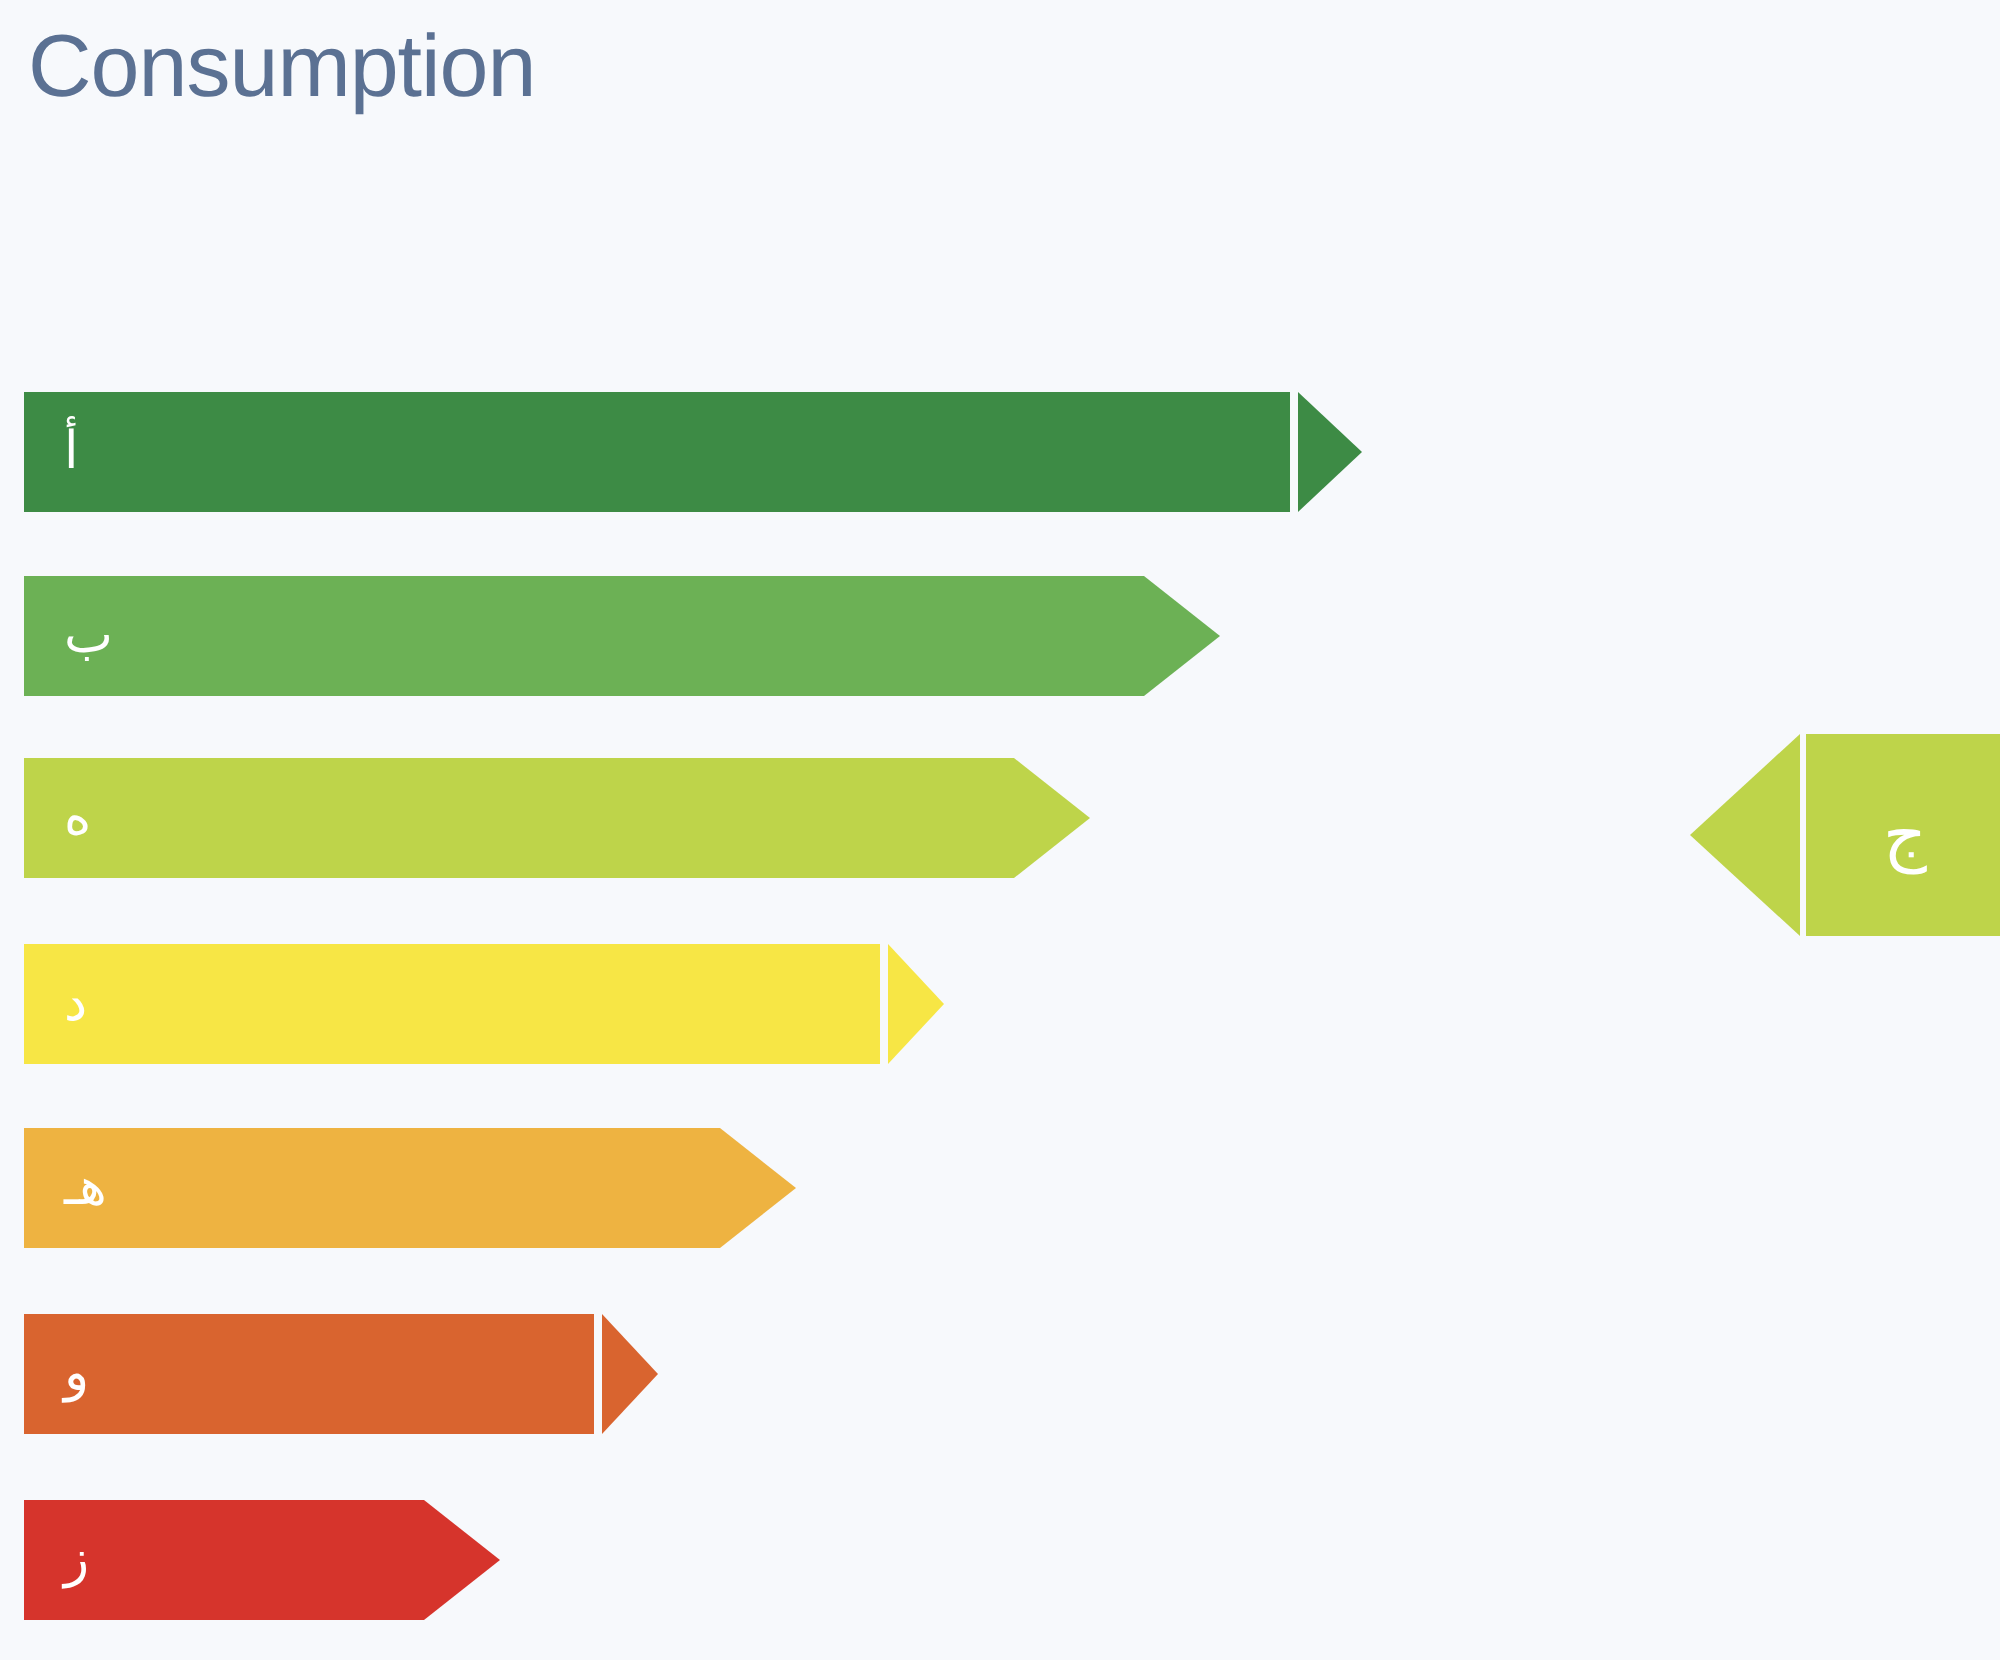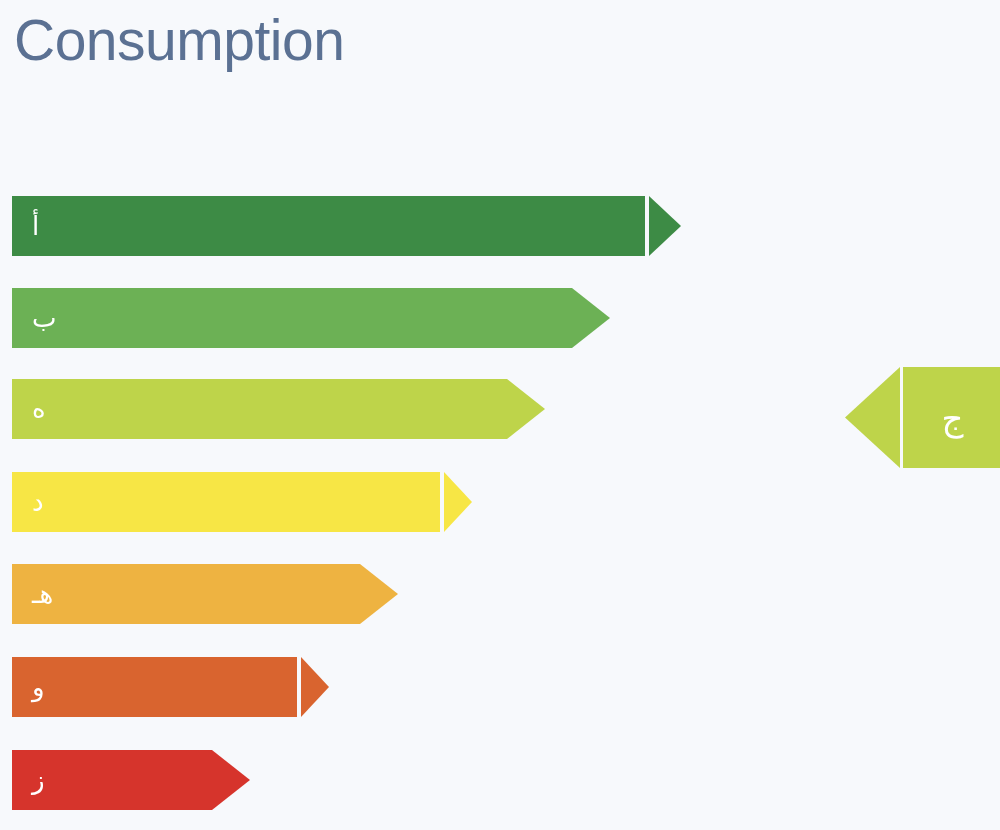--- a/index.html
+++ b/index.html
@@ -20,21 +20,21 @@
     position: relative;
     width: 1000px;
     height: 830px;
   }
 
   
   #page-title {
     position: absolute;
     left: 14px;
     top: 12px;
-    font-size: 57px;
+    font-size: 44px;
     line-height: 1.0;
     font-weight: 400;
     color: #5b7193;
     letter-spacing: -0.5px;
     white-space: nowrap;
   }
 
   
   .bar-row {
     position: absolute;

